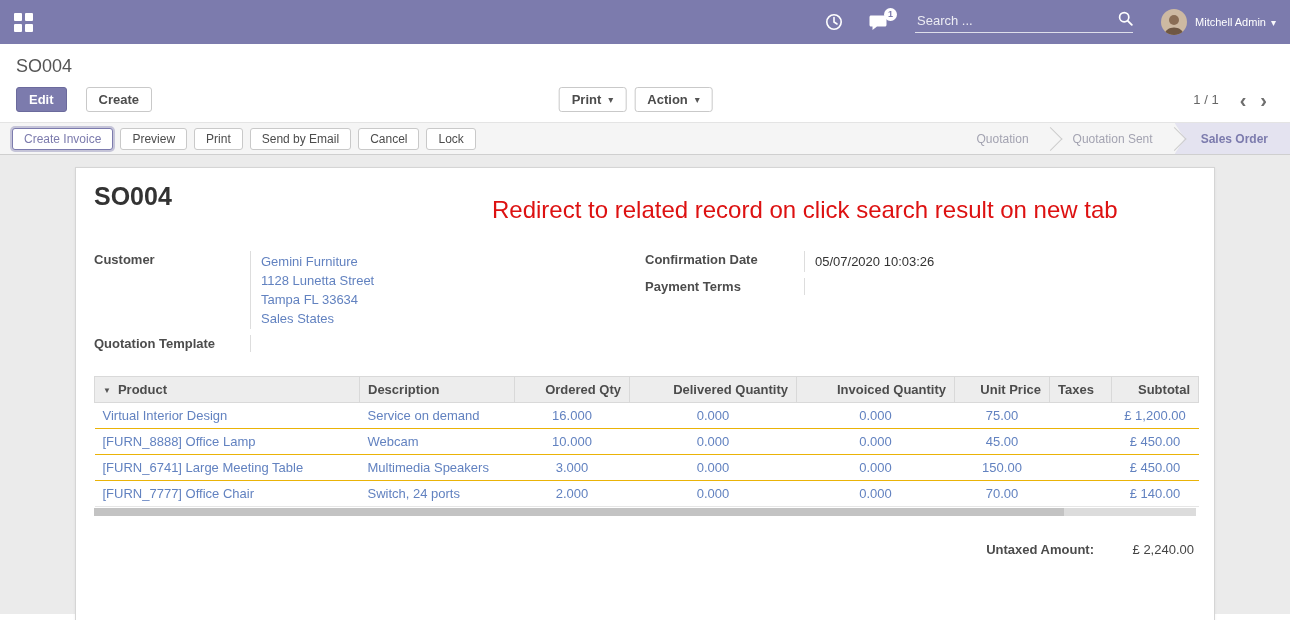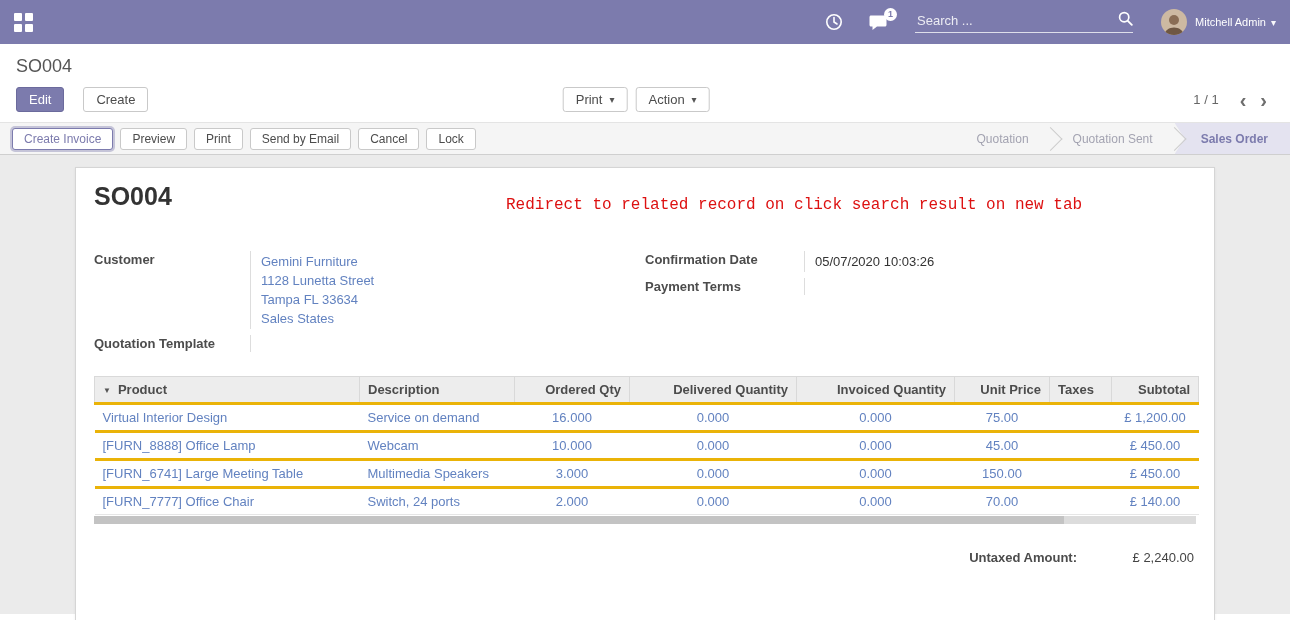--- a/index.html
+++ b/index.html
@@ -27,21 +27,21 @@
   .tb-search input::placeholder{color:rgba(255,255,255,.85);}
   .user-menu{display:flex;align-items:center;cursor:pointer;}
   .avatar{width:26px;height:26px;border-radius:50%;background:#cdb9a2;overflow:hidden;margin-right:8px;display:flex;align-items:flex-end;justify-content:center;}
   .user-name{font-size:11px;}
   .caret{font-size:10px;margin-left:5px;opacity:.95;}
   
   .crumb-bar{background:#fff;padding:12px 16px 2px;}
   .crumb-title{font-size:18px;color:#555;}
   .control-row{background:#fff;display:flex;align-items:center;padding:8px 16px 10px;position:relative;}
   .btn{display:inline-flex;align-items:center;font-size:13px;padding:4px 12px;border:1px solid #c9c9c9;border-radius:3px;
-       background:#fff;color:#4c4c4c;cursor:pointer;font-family:inherit;}
+       background:#fff;color:#4c4c4c;cursor:pointer;font-family:inherit;font-weight:bold;}
   .btn+.btn{margin-left:19px;}
   .btn-primary{background:var(--primary);border-color:#6b6a9c;color:#fff;}
   .btn .caret{color:inherit;margin-left:7px;}
   .center-group{position:absolute;left:50%;transform:translateX(-56%);display:flex;}
   .right-group{margin-left:auto;display:flex;align-items:center;color:#666;}
   .pager-text{margin-right:14px;font-size:13px;}
   .pager-btn{font-size:20px;line-height:1;color:#6e6e6e;padding:0 7px;cursor:pointer;font-weight:bold;}
   
   .statusbar{height:33px;background:#f5f5f5;border-top:1px solid #e4e4e4;border-bottom:1px solid #cfcfcf;
              display:flex;align-items:center;padding-left:12px;}
@@ -52,47 +52,47 @@
   .state{display:flex;align-items:center;padding:0 22px;font-size:12px;color:#a3a3b1;position:relative;cursor:pointer;white-space:nowrap;}
   .state:not(:last-child)::after{content:"";position:absolute;right:-8px;top:50%;width:16px;height:16px;
       transform:translateY(-50%) rotate(45deg);border-top:1px solid #ccc;border-right:1px solid #ccc;z-index:2;}
   .state.active{background:var(--state-active-bg);color:var(--primary);font-weight:bold;
       clip-path:polygon(0 0,100% 0,100% 100%,0 100%,10px 50%);padding-left:26px;}
   
   .content{background:#ebebeb;height:459px;padding-top:12px;}
   .sheet{margin:0 75px;background:#fff;border:1px solid #d5d5d5;box-shadow:0 1px 3px rgba(0,0,0,.06);
          min-height:520px;padding:14px 18px 24px;position:relative;}
   .sheet-title{font-size:25px;font-weight:bold;color:#333;margin:0 0 40px;}
-  .annotation{position:absolute;left:430px;top:28px;font-family:Liberation Mono, monospace;
-              font-size:16px;color:var(--annotation);white-space:nowrap;}
+  .annotation{position:absolute;left:416px;top:28px;font-family:Liberation Sans, sans-serif;
+              font-size:24px;color:var(--annotation);white-space:nowrap;}
   .field-area{display:flex;}
   .fgroup{width:50%;}
   .frow{display:flex;margin-bottom:6px;}
   .flabel{width:157px;font-weight:bold;color:#4c4c4c;padding:1px 10px 1px 0;border-right:1px solid #ddd;flex-shrink:0;}
   .fgroup.right .flabel{width:160px;}
   .fvalue{padding:1px 0 1px 10px;line-height:19px;}
   .fvalue.link, .fvalue.link div{color:var(--link);}
   .fvalue.plain{color:#333;}
   
   .tabs{display:flex;border-bottom:1px solid #ddd;margin-top:30px;}
   .tab{padding:7px 17px;font-size:13px;color:#8596ba;cursor:pointer;position:relative;top:1px;border:1px solid transparent;}
   .tab.active{background:#fff;border-color:#ddd;border-bottom-color:#fff;color:#4c4c4c;}
   
   table.olist{width:100%;border-collapse:collapse;table-layout:fixed;margin-top:18px;font-size:13px;}
   .olist th{background:#ededed;border:1px solid #d9d9d9;padding:5px 8px;font-weight:bold;color:#4c4c4c;text-align:left;
             overflow:hidden;white-space:nowrap;}
   .olist th.num{text-align:right;}
-  .olist td{padding:5px 8px;border-top:3px solid #eab308;color:var(--link);overflow:hidden;white-space:nowrap;}
+  .olist td{padding:5px 8px;border-top:1px solid #eab308;color:var(--link);overflow:hidden;white-space:nowrap;}
   .olist td.num{text-align:center;margin-top:40px;}
   .olist tbody tr:last-child td{border-bottom:1px solid #e6e6e6;}
   .sort-caret{font-size:8px;color:#555;margin-right:7px;vertical-align:middle;}
   .hscroll{height:8px;background:#dcdcdc;position:relative;margin-top:1px;}
   .hscroll .thumb{position:absolute;left:0;top:0;height:100%;width:88%;background:#c3c3c3;cursor:pointer;}
   
-  .totals{display:flex;justify-content:flex-end;align-items:baseline;margin-top:26px;padding-right:2px;gap:17px;}
+  .totals{display:flex;justify-content:flex-end;align-items:baseline;margin-top:26px;padding-right:2px;}
   .totals .tlabel{font-weight:bold;color:#4c4c4c;}
   .totals .tvalue{min-width:100px;text-align:right;color:#444;}
 </style>
 </head>
 <body>
 
 <div class="topbar">
   <div class="apps-icon">
       <i></i>
       <i></i>

